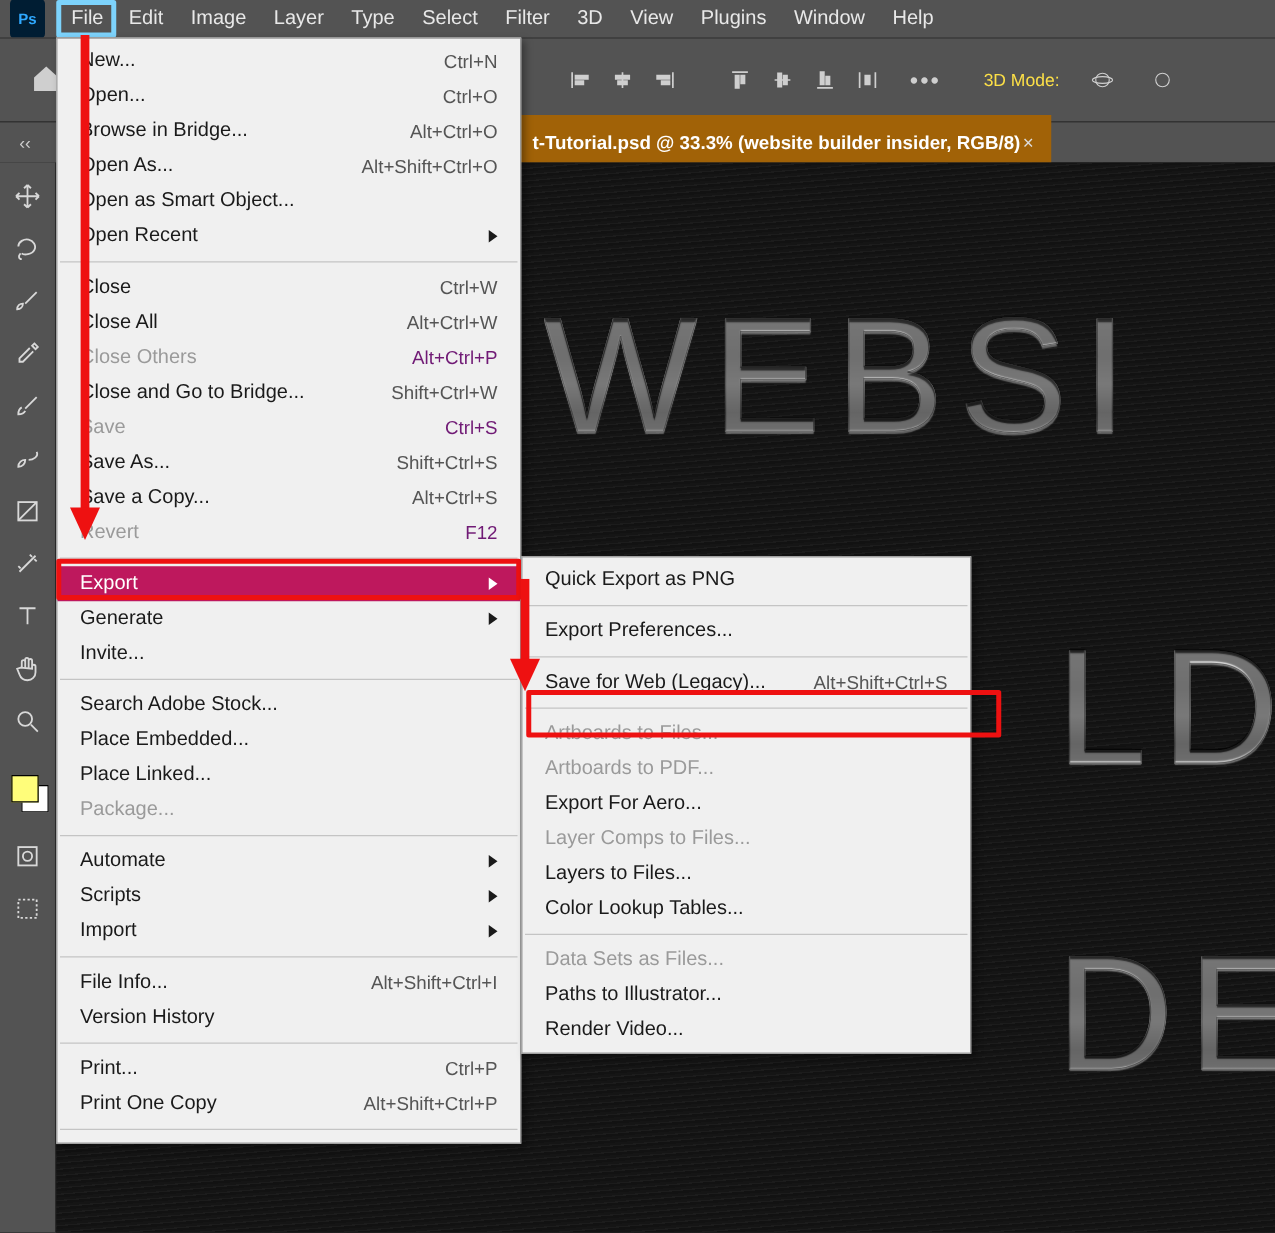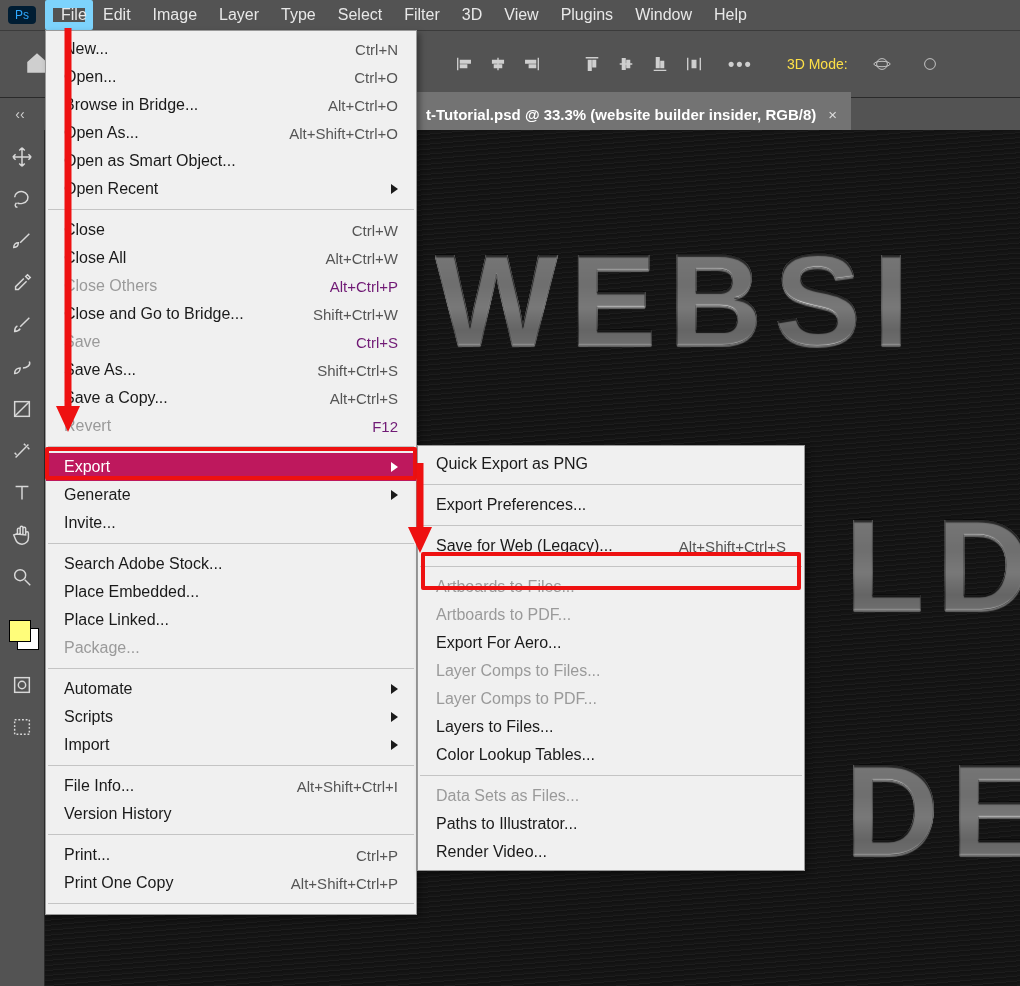--- a/index.html
+++ b/index.html
@@ -1,42 +1,42 @@
 <!DOCTYPE html>
 <html><head>
 <meta charset="utf-8">
 <style>
 html,body{margin:0;padding:0;width:1020px;height:986px;font-family:"Segoe UI",Tahoma,Arial,sans-serif;background:#222;overflow:hidden}
 *{box-sizing:border-box}
 
 
 .menubar{position:absolute;left:0;top:0;width:1020px;height:30px;
   background:#535353;display:flex;align-items:center;color:#e8e8e8;font-size:16px}
-.ps-logo{width:28px;height:18px;margin:0 8px;background:#001d33;border-radius:4px;
-  color:#2fa9ff;font-weight:400;font-size:12px;display:flex;align-items:center;justify-content:center}
+.ps-logo{width:28px;height:32px;margin:0 8px;background:#001d33;border-radius:4px;
+  color:#2fa9ff;font-weight:700;font-size:12px;display:flex;align-items:center;justify-content:center}
 .menu-item{padding:2px 11px;height:22px;display:flex;align-items:center}
 .menu-file{position:absolute;left:45px;top:0;width:48px;height:30px;
-  border:8px solid #7dd3fc;border-radius:2px;padding:0 8px;display:flex;align-items:center;
+  border:4px solid #7dd3fc;border-radius:2px;padding:0 8px;display:flex;align-items:center;
   color:#e8e8e8;font-size:16px;background:#535353}
 
 
 .optionbar{position:absolute;left:0;top:30px;width:1020px;height:68px;
   background:#535353;border-top:1px solid #3b3b3b;border-bottom:1px solid #2a2a2a;
   display:flex;align-items:center;color:#bfbfbf;font-size:14px;gap:20px;padding-left:24px}
 .home-icon svg{width:26px;height:26px;fill:#cfcfcf}
 .align-set{display:flex;gap:6px;margin-left:380px}
 .ob-slot{width:28px;height:28px;display:flex;align-items:center;justify-content:center}
 .ob-slot svg{width:18px;height:18px;fill:#cfcfcf;stroke:#cfcfcf}
 .dots{letter-spacing:2px;font-weight:700;color:#cfcfcf;font-size:18px}
 
 
 .tabstrip{position:absolute;left:40px;top:98px;width:980px;height:32px;
   background:#535353;display:flex;align-items:center}
-.filetab{height:45px;padding:0 14px;display:flex;align-items:center;gap:12px;
-  background:#737373;color:#fff;font-size:15px;font-weight:700}
+.filetab{height:45px;padding:0 14px;display:flex;align-items:center;gap:2px;
+  background:#a16207;color:#fff;font-size:15px;font-weight:700}
 .filetab .x{font-weight:400;color:#ddd}
 
 
 .thin-strip{position:absolute;left:0;top:98px;width:40px;height:32px;
   background:#535353;color:#cfcfcf;display:flex;align-items:center;justify-content:center;font-size:14px}
 
 
 .toolbar{position:absolute;left:0;top:130px;width:45px;height:856px;
   background:#535353;border-right:1px solid #2a2a2a;display:flex;flex-direction:column;align-items:center;gap:8px;padding-top:10px}
 .tool{width:34px;height:34px;display:flex;align-items:center;justify-content:center}
@@ -46,21 +46,21 @@
 .swatch .bg{position:absolute;left:8px;top:8px;width:22px;height:22px;background:#fff;border:1px solid #000}
 
 
 .canvas{position:absolute;left:45px;top:130px;width:975px;height:856px;
   background:#232323;overflow:hidden}
 .wood{position:absolute;inset:0;
   background:
     repeating-linear-gradient(175deg,#151515 0 2px,#1c1c1c 2px 3px,#121212 3px 5px),
     repeating-linear-gradient(0deg,rgba(255,255,255,.02)0 7px,rgba(0,0,0,.05)7px 14px),
     #181818}
-.ctext{position:absolute;font-weight:700;font-family:Arial,Helvetica,sans-serif;
+.ctext{position:absolute;font-weight:400;font-family:Arial,Helvetica,sans-serif;
   letter-spacing:12px;
   background:linear-gradient(180deg,#fff 0%,#d8d8d8 22%,#a8a8a8 40%,#f2f2f2 55%,#5d5d5d 70%,#c9c9c9 85%,#fff 100%);
   -webkit-background-clip:text;background-clip:text;color:transparent;
   -webkit-text-stroke:1px rgba(30,30,30,.6);
   text-shadow:0 2px 1px rgba(255,255,255,.35),0 -1px 1px rgba(0,0,0,.8)}
 .ctext.l1{left:390px;top:95px;font-size:130px}
 .ctext.l2{left:800px;top:360px;font-size:130px}
 .ctext.l3{left:800px;top:605px;font-size:130px}
 
 
@@ -76,21 +76,21 @@
 .arrow{width:0;height:0;border-top:5px solid transparent;border-bottom:5px solid transparent;border-left:7px solid #1a1a1a}
 .sel .arrow{border-left-color:#fff}
 
 .file-box-outline{position:absolute;left:45px;top:447px;width:372px;height:33px;
   border:4px solid #e11;border-radius:2px;pointer-events:none}
 
 
 .ann{position:absolute;pointer-events:none}
 
 
-.menu2{position:absolute;left:417px;top:445px;width:388px;
+.menu2{position:absolute;left:417px;top:445px;width:360px;
   background:#f0f0f0;border:1px solid #999;box-shadow:3px 3px 6px rgba(0,0,0,.35);
   padding:4px 0;font-size:16px;color:#1a1a1a}
 .save-web-outline{position:absolute;left:421px;top:552px;width:380px;height:38px;
   border:4px solid #e11;border-radius:2px;pointer-events:none}
 </style>
 </head>
 <body>
 
 <div class="menubar">
   <div class="ps-logo">Ps</div>
@@ -397,23 +397,20 @@
     </div>
     <div class="mrow disabled">
       <span>Artboards to PDF...</span>
     </div>
     <div class="mrow">
       <span>Export For Aero...</span>
     </div>
     <div class="mrow disabled">
       <span>Layer Comps to Files...</span>
     </div>
-    <div class="mrow disabled">
-      <span>Layer Comps to PDF...</span>
-    </div>
     <div class="mrow">
       <span>Layers to Files...</span>
     </div>
     <div class="mrow">
       <span>Color Lookup Tables...</span>
     </div>
     <div class="msep"></div>
     <div class="mrow disabled">
       <span>Data Sets as Files...</span>
     </div>

